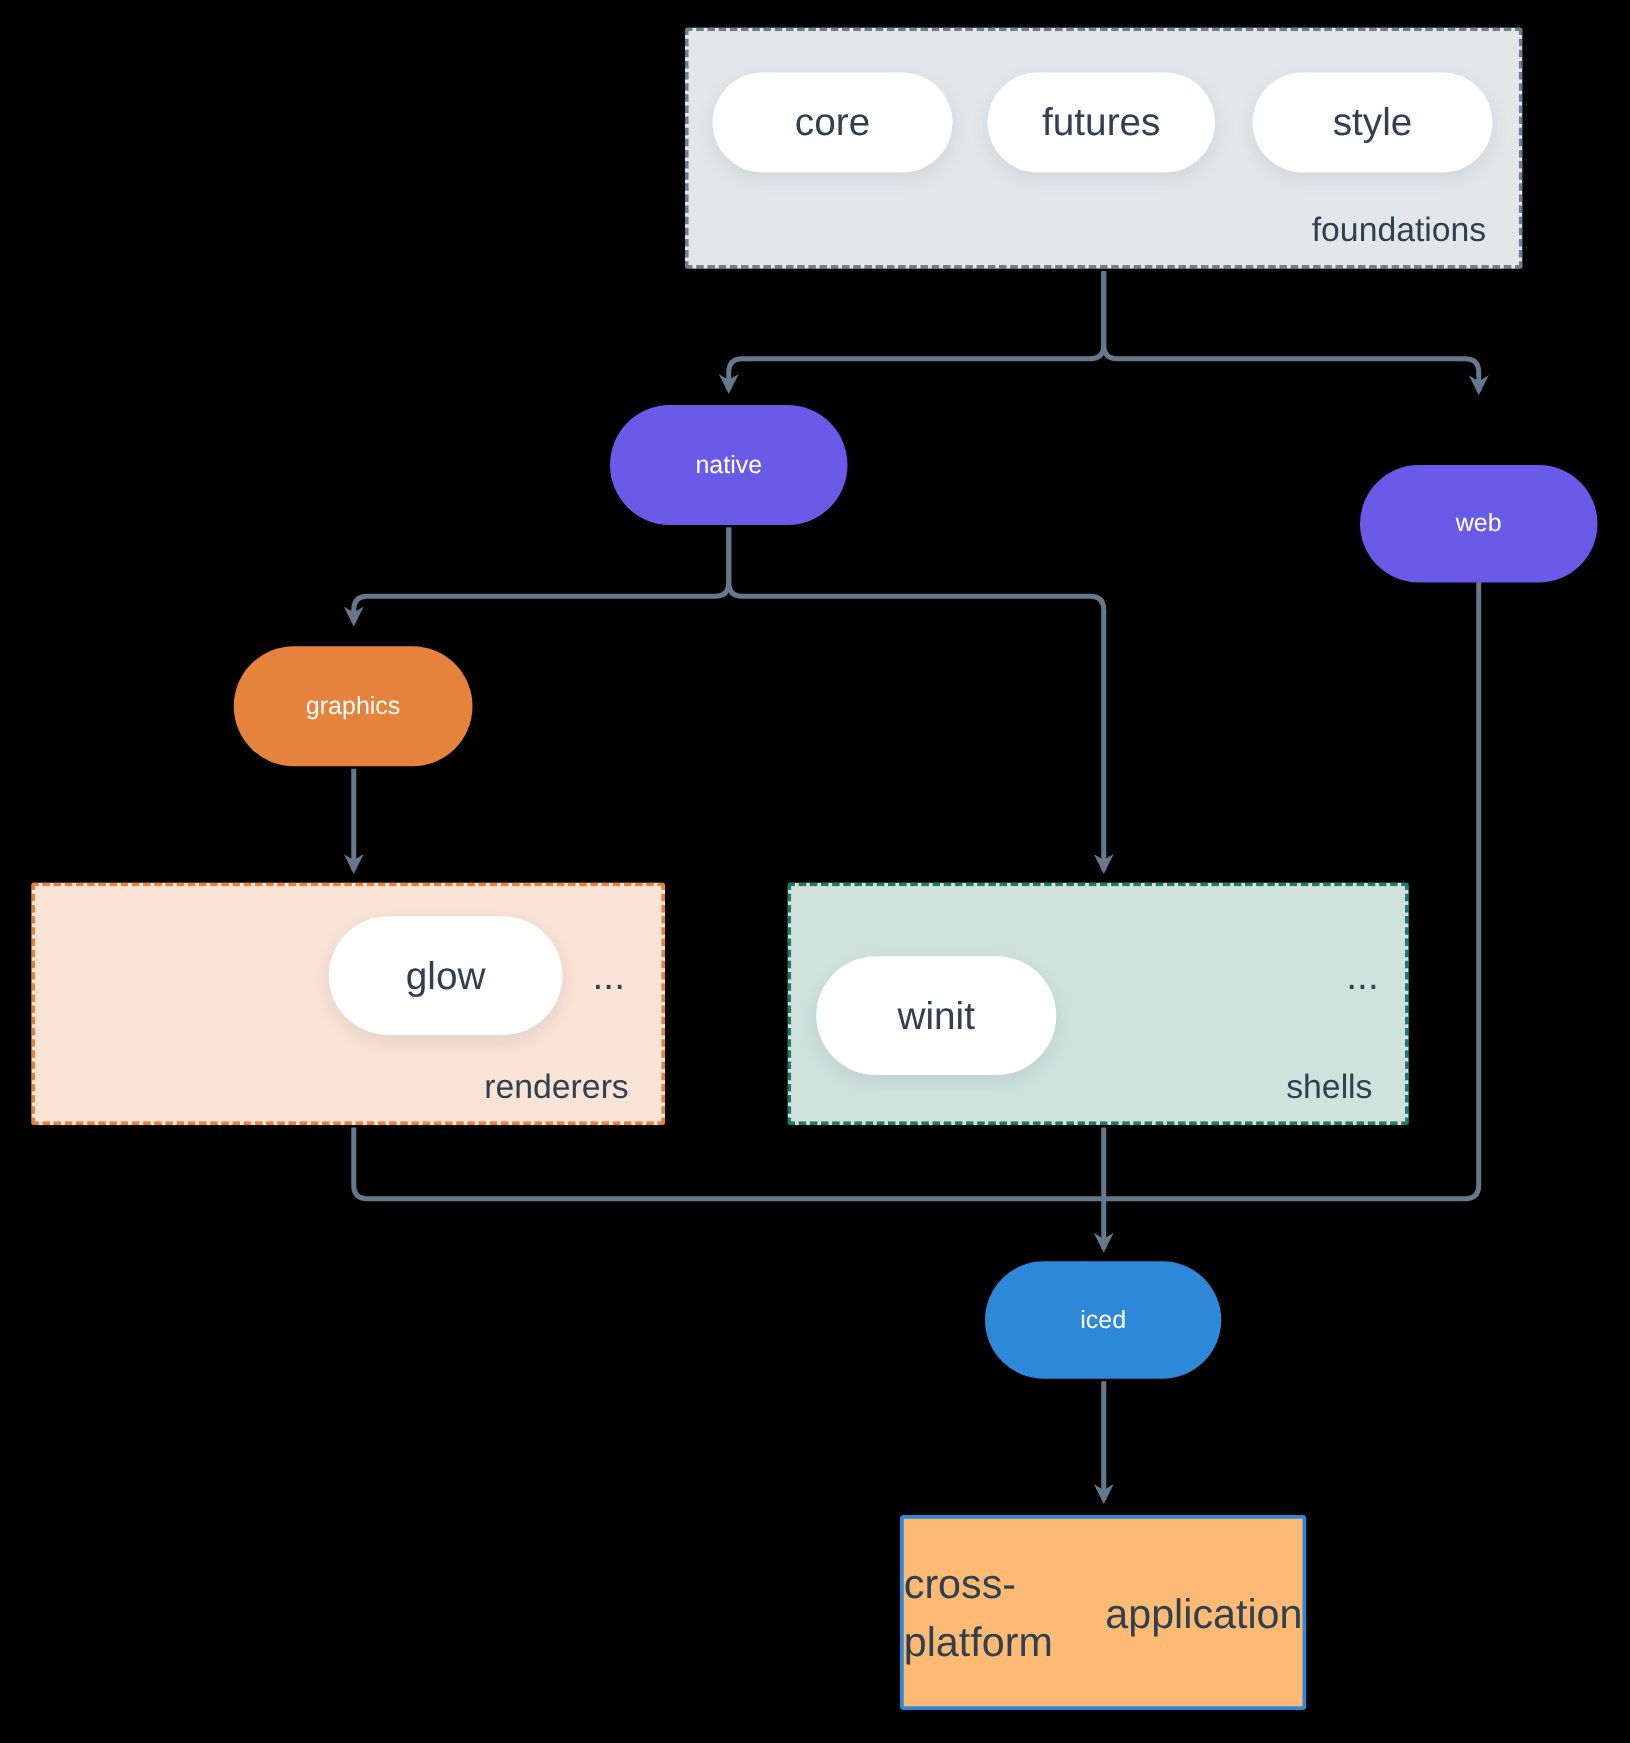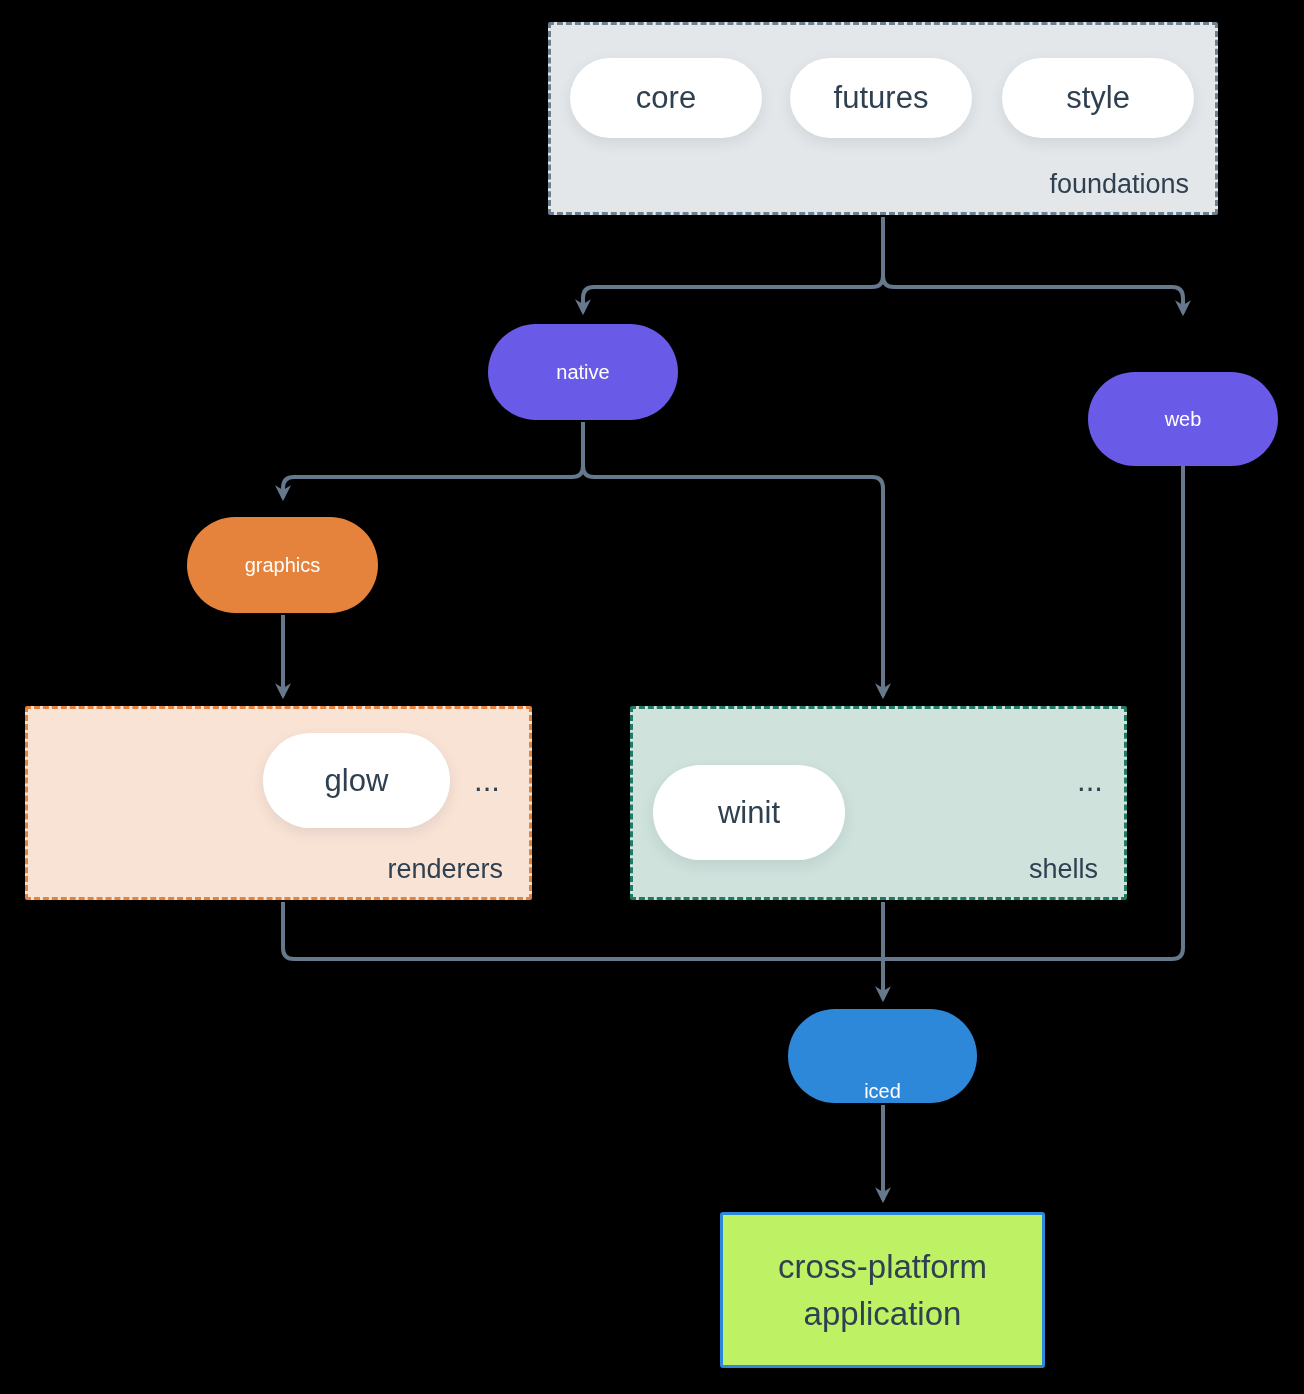--- a/index.html
+++ b/index.html
@@ -25,24 +25,24 @@
   }
   .dots{
     position:absolute;display:flex;align-items:center;justify-content:center;
     font-size:31px;color:#2f4050;z-index:2;
   }
   .foundations-box{background:#e3e7ea;border:3px dashed #6e7f8f;}
   .renderers-box{background:#f9e3d5;border:3px dashed #e5823b;}
   .shells-box{background:#cfe2dc;border:3px dashed #1f7a66;}
   .native-node,.web-node{background:#6a5ae8;}
   .graphics-node{background:#e5823b;}
-  .iced-node{background:#2e88da;align-items:flex-end;}
+  .iced-node{background:#2e88da;}
   .app-box{
-    position:absolute;box-sizing:border-box;background:#bef264;
-    border:3px solid #2e88da;border-radius:3px;display:flex;flex-direction:column;
+    position:absolute;box-sizing:border-box;background:#fdba74;
+    border:3px solid #2e88da;border-radius:3px;display:flex;flex-direction:row;
     align-items:center;justify-content:center;z-index:2;
     font-size:33px;line-height:47px;color:#2f4050;
   }
 </style>
 </head>
 <body>
 
 <div class="canvas">
 
   <svg class="edges" width="1304" height="1394" viewBox="0 0 1304 1394">

